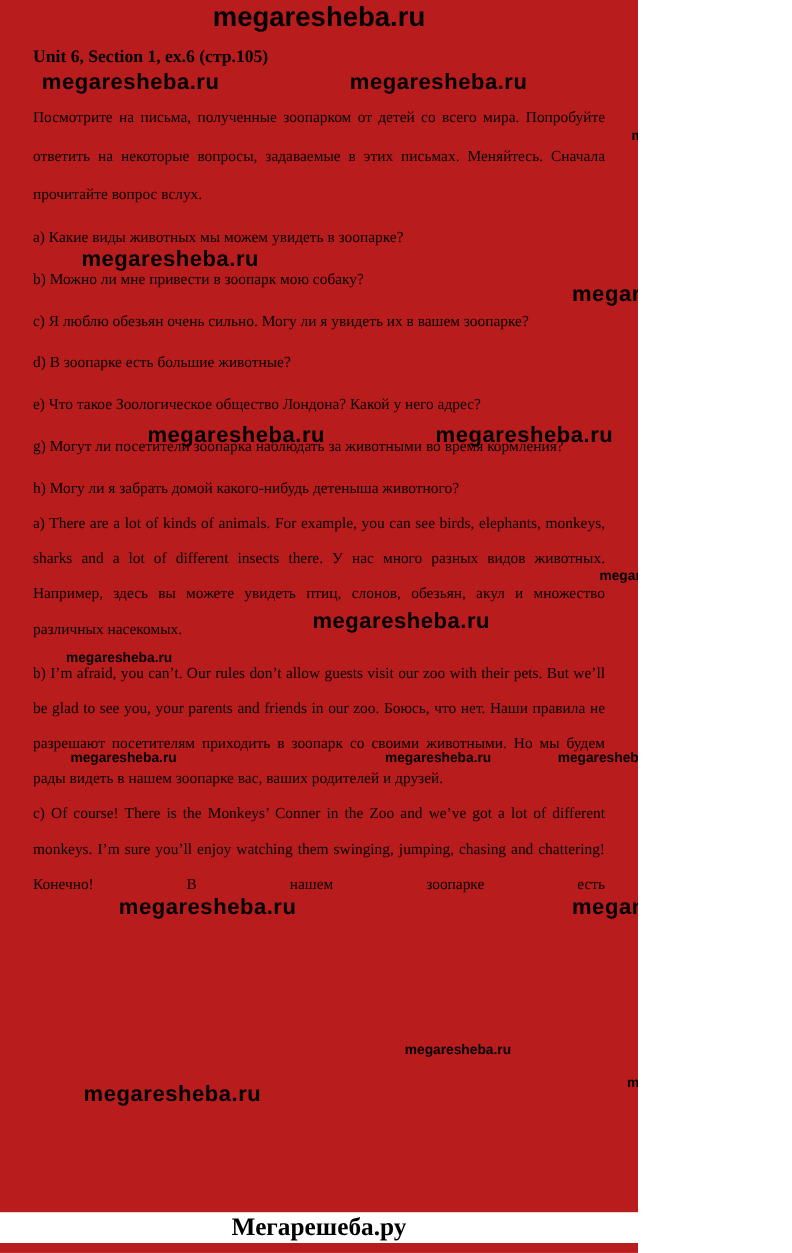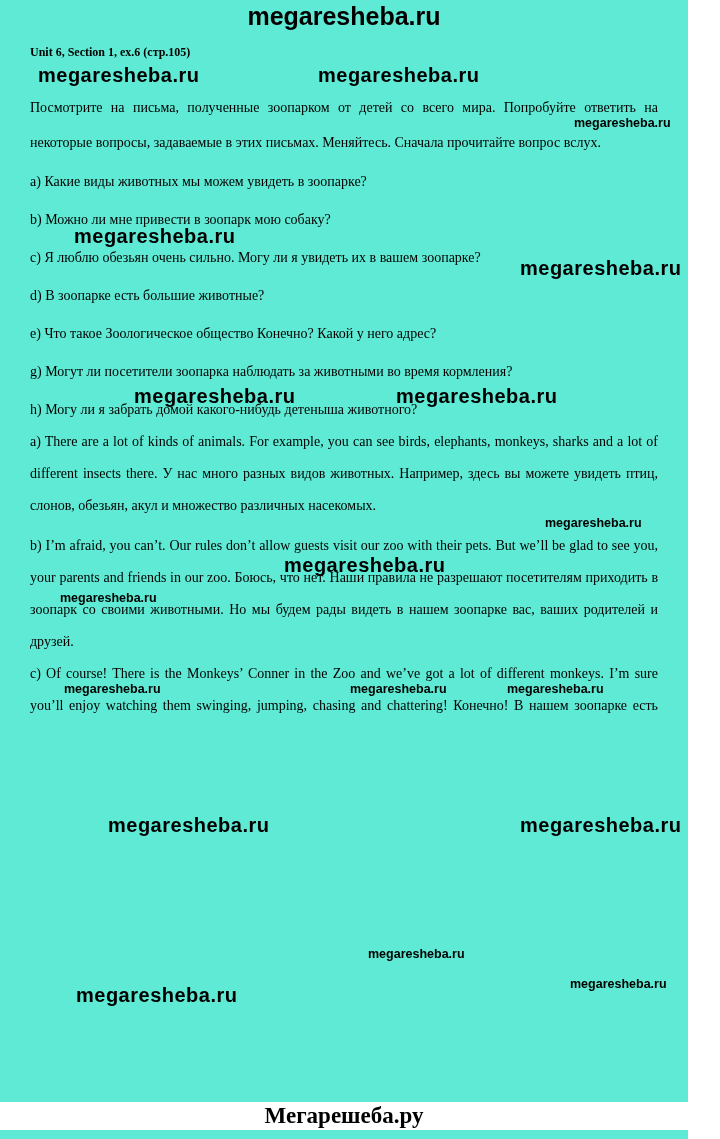--- a/index.html
+++ b/index.html
@@ -2,41 +2,41 @@
 <html><head>
 <meta charset="utf-8">
 <style>
   html, body {
     margin: 0;
     padding: 0;
     background: #ffffff;
   }
   .page {
     position: relative;
-    width: 688px;
+    width: 580px;
     height: 1139px;
-    background: #5eead4;
+    background: #b91c1c;
     color: #000000;
     font-family: "Liberation Serif", serif;
     overflow: hidden;
   }
   .content {
     padding: 0 30px;
   }
   .header-wm {
     padding-top: 2px;
     text-align: center;
     font-family: "Liberation Sans", sans-serif;
     font-weight: bold;
     font-size: 25px;
     line-height: 28px;
   }
   .title {
     margin: 10px 0 0 0;
-    font-size: 12px;
+    font-size: 16px;
     font-weight: bold;
     line-height: 24px;
     font-family: "Liberation Serif", serif;
   }
   .body {
     margin: 0;
     font-size: 14px;
     line-height: 33px;
     text-align: justify;
   }
@@ -107,21 +107,21 @@
     <div class="header-wm">megaresheba.ru</div>
 
     <h1 class="title">Unit 6, Section 1, ex.6 (стр.105)</h1>
 
     <p class="body intro">Посмотрите на письма, полученные зоопарком от детей со всего мира. Попробуйте ответить на некоторые вопросы, задаваемые в этих письмах. Меняйтесь. Сначала прочитайте вопрос вслух.</p>
 
     <p class="body q">a) Какие виды животных мы можем увидеть в зоопарке?</p>
     <p class="body q">b) Можно ли мне привести в зоопарк мою собаку?</p>
     <p class="body q">c) Я люблю обезьян очень сильно. Могу ли я увидеть их в вашем зоопарке?</p>
     <p class="body q">d) В зоопарке есть большие животные?</p>
-    <p class="body q">e) Что такое Зоологическое общество Конечно? Какой у него адрес?</p>
+    <p class="body q">e) Что такое Зоологическое общество Лондона? Какой у него адрес?</p>
     <p class="body q">g) Могут ли посетители зоопарка наблюдать за животными во время кормления?</p>
     <p class="body q">h) Могу ли я забрать домой какого-нибудь детеныша животного?</p>
 
 
     <p class="body ans ans-a">a) There are a lot of kinds of animals. For example, you can see birds, elephants, monkeys, sharks and a lot of different insects there. У нас много разных видов животных. Например, здесь вы можете увидеть птиц, слонов, обезьян, акул и множество различных насекомых.</p>
     <p class="body ans ans-b">b) I’m afraid, you can’t. Our rules don’t allow guests visit our zoo with their pets. But we’ll be glad to see you, your parents and friends in our zoo. Боюсь, что нет. Наши правила не разрешают посетителям приходить в зоопарк со своими животными. Но мы будем рады видеть в нашем зоопарке вас, ваших родителей и друзей.</p>
     <p class="body ans ans-c cont">c) Of course! There is the Monkeys’ Conner in the Zoo and we’ve got a lot of different monkeys. I’m sure you’ll enjoy watching them swinging, jumping, chasing and chattering! Конечно! В нашем зоопарке есть</p>
 
   </div>
 

